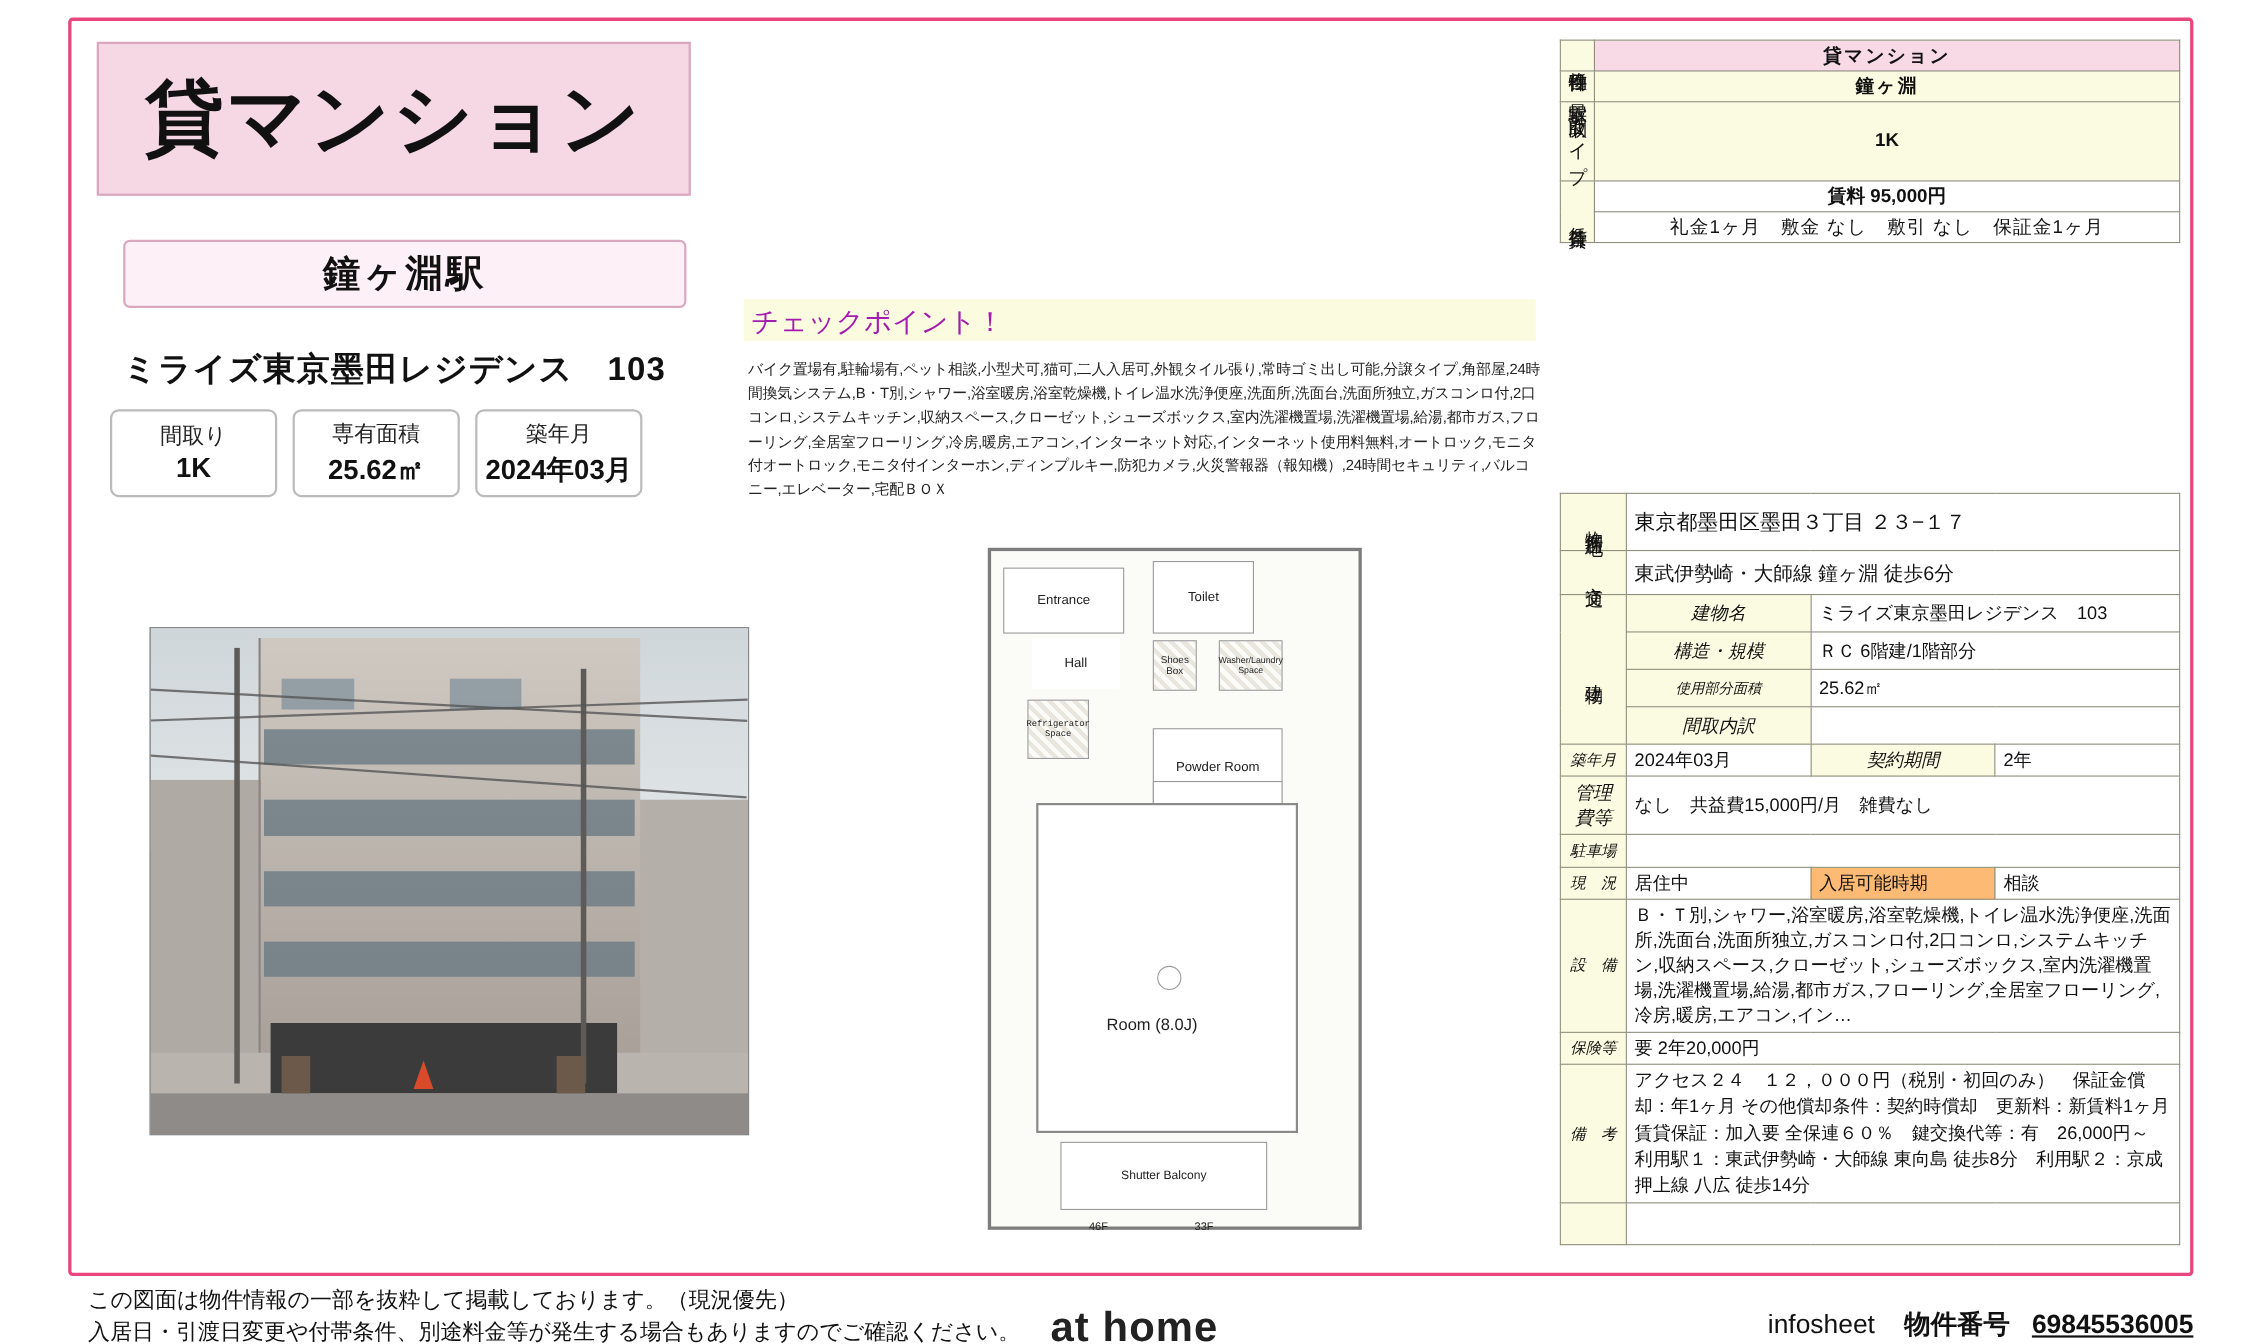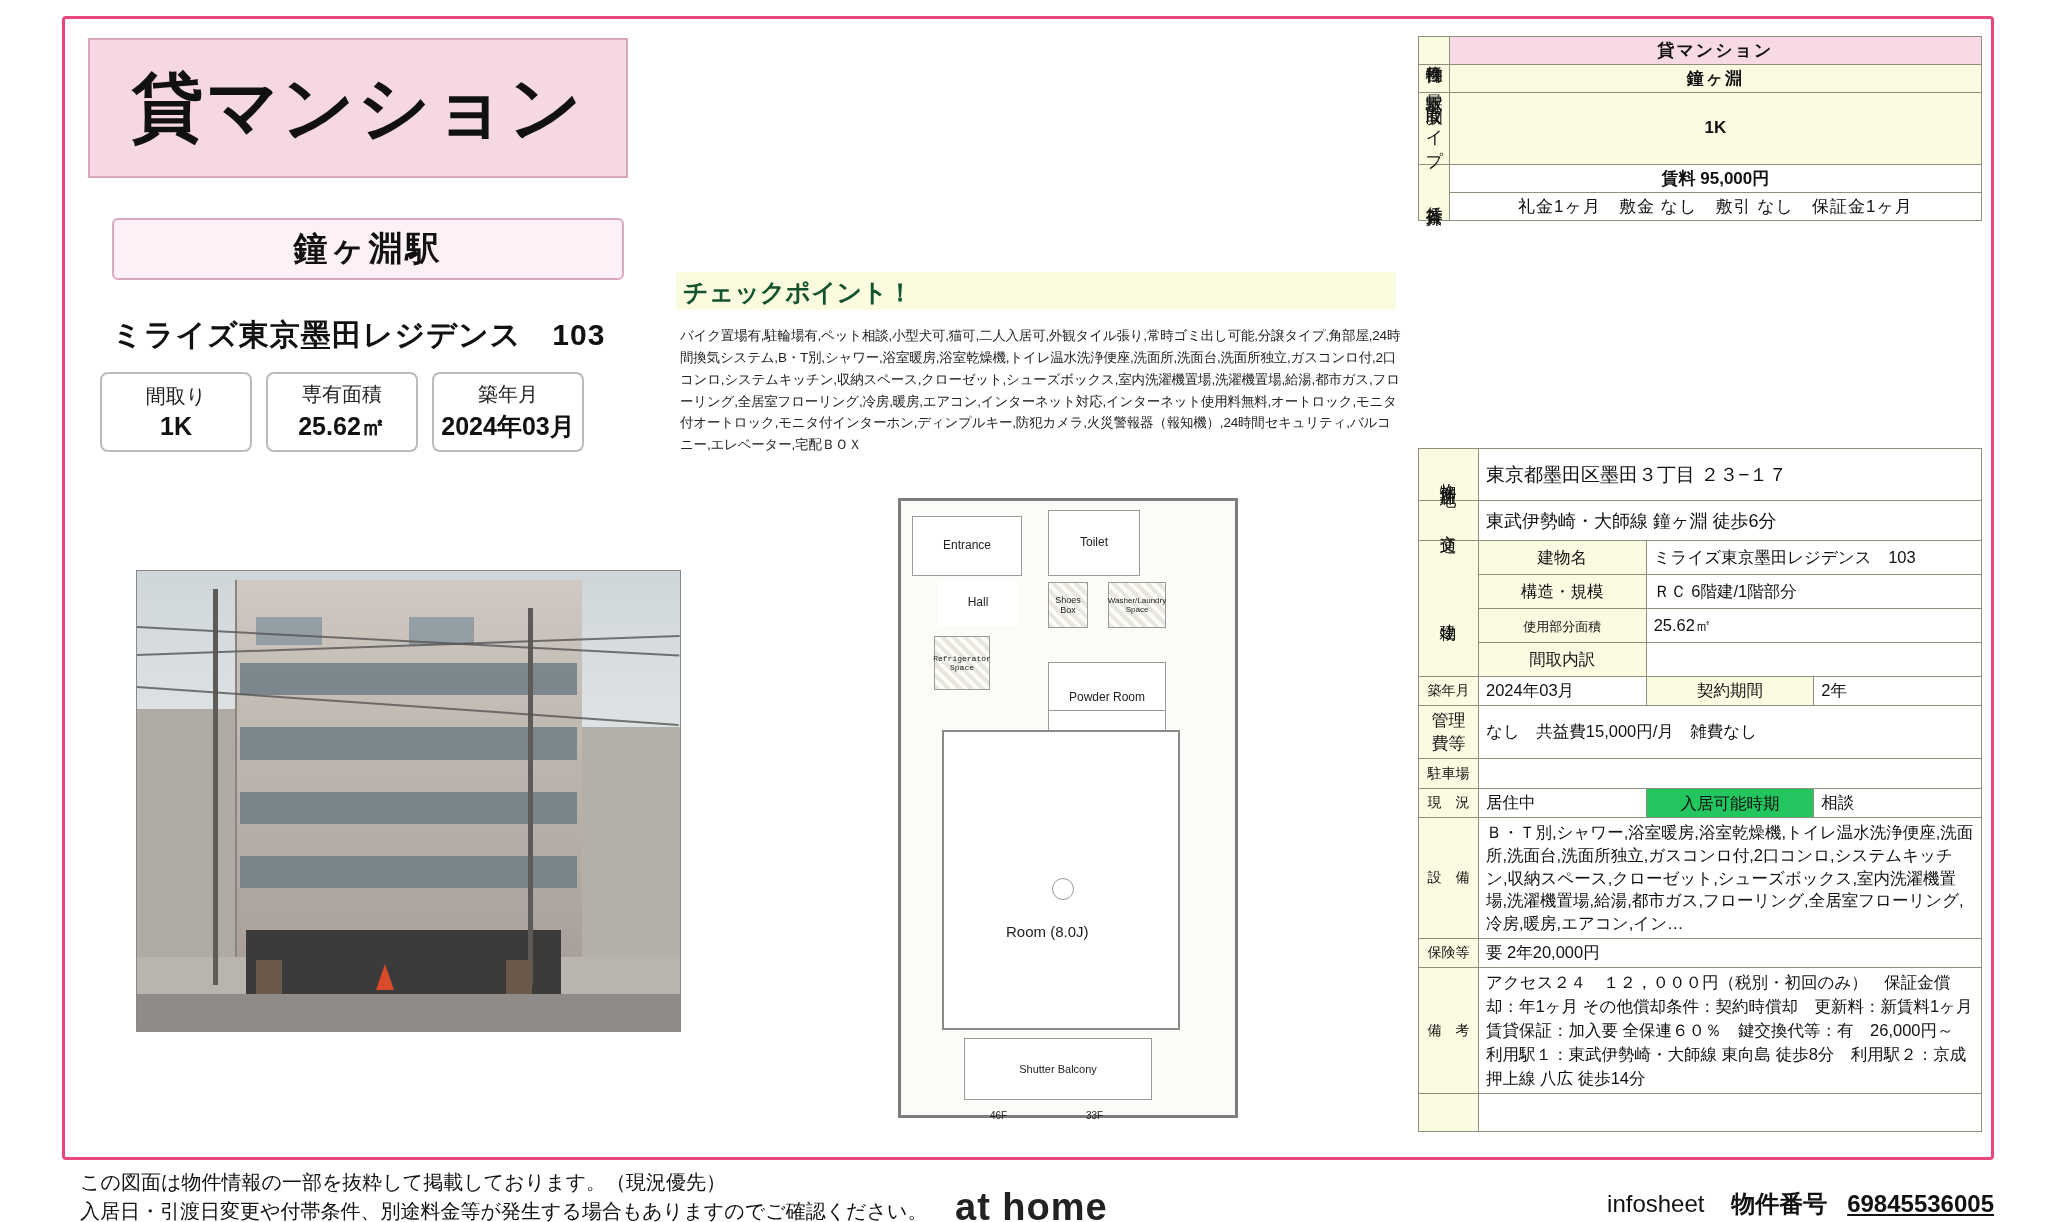--- a/index.html
+++ b/index.html
@@ -45,21 +45,21 @@
   .spec-row { position:absolute; left:100px; top:372px; display:flex; gap:14px; }
   .spec-cell {
     width:152px; height:80px; border:2px solid #bbb; border-radius:8px;
     background:#fff; display:flex; flex-direction:column; align-items:center; justify-content:center;
   }
   .spec-cell .lab { font-size:20px; color:#222; }
   .spec-cell .val { font-size:25px; font-weight:bold; color:#111; margin-top:2px;}
 
   
   .cp-title {
-    position:absolute; left:683px; top:276px; font-size:25px; font-weight:bold; color:#14532d;
+    position:absolute; left:683px; top:276px; font-size:25px; font-weight:normal; color:#a21caf;
   }
   .cp-hl {
     position:absolute; left:676px; top:272px; width:720px; height:38px;
     background:#fbfbe0;
   }
   .cp-body {
     position:absolute; left:680px; top:325px; width:722px;
     font-size:13.5px; line-height:1.62; color:#222; letter-spacing:-0.2px;
     word-break:break-all;
   }
@@ -123,22 +123,22 @@
   .big-sta { font-size:36px; font-weight:bold; text-align:center; letter-spacing:2px; }
   .big-type { font-size:32px; font-weight:bold; text-align:center; }
   .big-rent { font-size:33px; font-weight:bold; text-align:center; }
   .cond { font-size:19px; text-align:center; letter-spacing:1px;}
 
   .rp2 { position:absolute; left:1418px; top:448px; width:564px; }
   table.r2 { border-collapse:collapse; width:100%; table-layout:fixed; }
   table.r2 td { border:1px solid #8f8f7e; padding:3px 7px; font-size:16.5px; color:#111; vertical-align:middle; }
   td.lab2 { width:60px; background:#fbfbe2; text-align:center; font-size:13px; line-height:1.1;}
   td.lab2 span { display:inline-block; writing-mode:vertical-rl; text-orientation:upright; letter-spacing:2px;}
-  td.sublab { width:96px; background:#fbfbe2; text-align:center; font-size:14.5px; }
-  td.sublab2 { width:70px; background:#22c55e; text-align:center; font-size:13px; line-height:1.15;}
+  td.sublab { width:96px; background:#fbfbe2; text-align:center; font-size:14.5px;font-style:italic; }
+  td.sublab2 { width:70px; background:#fdba74; font-size:13px; line-height:1.15;}
   .small { font-size:14.5px; line-height:1.38; }
   .smaller { font-size:14px; line-height:1.45; }
 
   
   .footer-l { position:absolute; left:80px; top:1168px; font-size:20px; color:#111; line-height:1.45;}
   .athome { position:absolute; left:955px; top:1186px; font-size:38px; font-weight:bold; color:#222; letter-spacing:1px;}
   .infosheet { position:absolute; right:62px; top:1188px; font-size:24px; color:#111; }
   .infosheet b { font-weight:bold; }
   .underline { text-decoration:underline; }
 </style>

